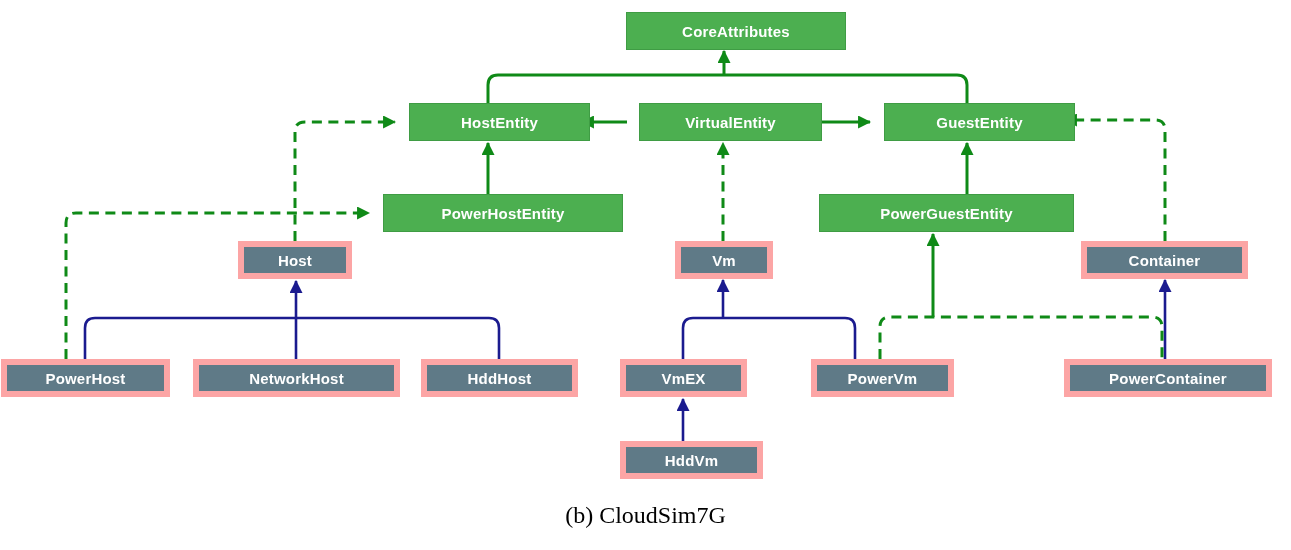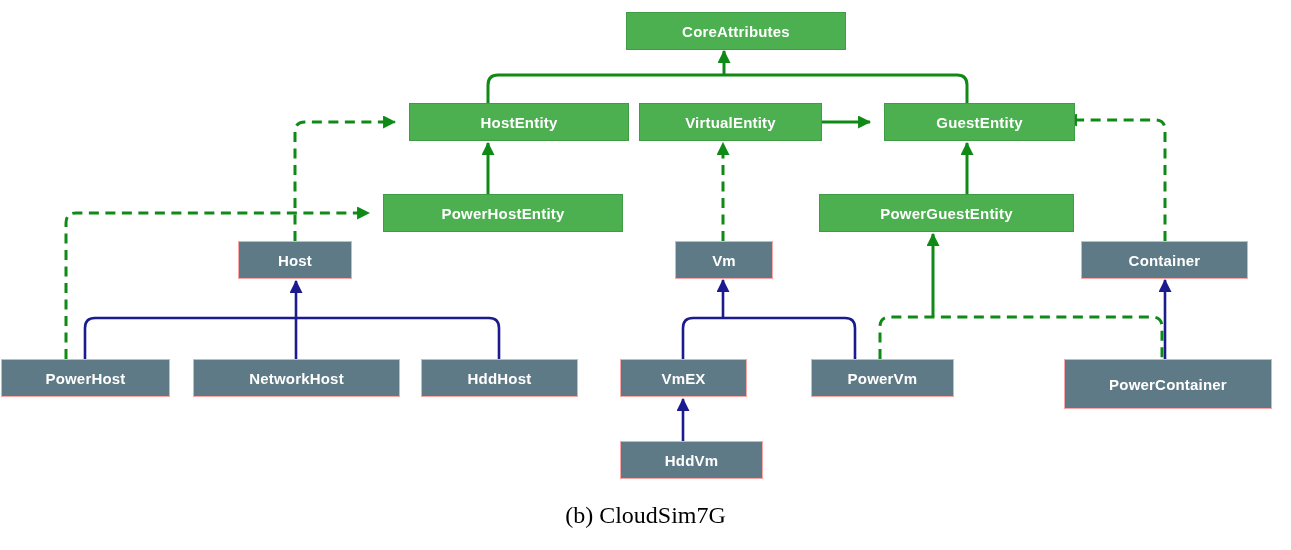--- a/index.html
+++ b/index.html
@@ -35,21 +35,21 @@
     white-space: nowrap;
     text-align: center;
   }
   .node.interface {
     background: #4caf50;
     border: 1px solid #3f9c44;
     margin-left: 12px;
   }
   .node.class {
     background: #5f7a87;
-    border: 1px solid #fca5a5;
+    border: 6px solid #fca5a5;
   }
   .caption {
     position: absolute;
     left: 0;
     top: 502px;
     width: 100%;
     text-align: center;
     font-family: "Liberation Serif", serif;
     font-size: 24px;
     color: #000000;
@@ -84,31 +84,31 @@
       <path d="M683,359 L683,328 Q683,318 693,318 L845,318 Q855,318 855,328 L855,359" fill="none" stroke="#1b1b8f" stroke-width="2.6" stroke-linejoin="round"></path>
       <path d="M723,318 L723,280" fill="none" stroke="#1b1b8f" stroke-width="2.6" stroke-linejoin="round" marker-end="url(#arrow-navy)"></path>
       <path d="M683,441 L683,399" fill="none" stroke="#1b1b8f" stroke-width="2.6" stroke-linejoin="round" marker-end="url(#arrow-navy)"></path>
       <path d="M1165,359 L1165,280" fill="none" stroke="#1b1b8f" stroke-width="2.6" stroke-linejoin="round" marker-end="url(#arrow-navy)"></path>
       <path d="M880,359 L880,327 Q880,317 890,317 L1152,317 Q1162,317 1162,327 L1162,359" fill="none" stroke="#0f8a17" stroke-width="3" stroke-linejoin="round" stroke-dasharray="10 6.5"></path>
       <path d="M933,317 L933,234" fill="none" stroke="#0f8a17" stroke-width="3" stroke-linejoin="round" marker-end="url(#arrow-green)"></path>
     </svg>
 
   <div id="node-layer">
       <div class="node interface" style="left: 614px; top: 12px; width: 220px; height: 38px;">CoreAttributes</div>
-      <div class="node interface" style="left: 397px; top: 103px; width: 220px; height: 38px;">HostEntity</div>
+      <div class="node interface" style="left: 397px; top: 103px; width: 181px; height: 38px;">HostEntity</div>
       <div class="node interface" style="left: 627px; top: 103px; width: 183px; height: 38px;">VirtualEntity</div>
       <div class="node interface" style="left: 872px; top: 103px; width: 191px; height: 38px;">GuestEntity</div>
       <div class="node interface" style="left: 371px; top: 194px; width: 240px; height: 38px;">PowerHostEntity</div>
       <div class="node interface" style="left: 807px; top: 194px; width: 255px; height: 38px;">PowerGuestEntity</div>
       <div class="node class" style="left: 238px; top: 241px; width: 114px; height: 38px;">Host</div>
       <div class="node class" style="left: 675px; top: 241px; width: 98px; height: 38px;">Vm</div>
       <div class="node class" style="left: 1081px; top: 241px; width: 167px; height: 38px;">Container</div>
       <div class="node class" style="left: 1px; top: 359px; width: 169px; height: 38px;">PowerHost</div>
       <div class="node class" style="left: 193px; top: 359px; width: 207px; height: 38px;">NetworkHost</div>
       <div class="node class" style="left: 421px; top: 359px; width: 157px; height: 38px;">HddHost</div>
       <div class="node class" style="left: 620px; top: 359px; width: 127px; height: 38px;">VmEX</div>
       <div class="node class" style="left: 773px; top: 359px; width: 143px; height: 38px; margin-left: 38px;">PowerVm</div>
-      <div class="node class" style="left: 1064px; top: 359px; width: 208px; height: 50px;">PowerContainer</div>
+      <div class="node class" style="left: 1064px; top: 359px; width: 208px; height: 38px;">PowerContainer</div>
       <div class="node class" style="left: 620px; top: 441px; width: 143px; height: 38px;">HddVm</div>
     </div>
 
   <div class="caption">(b) CloudSim7G</div>
 </div>
 
 </body></html>

